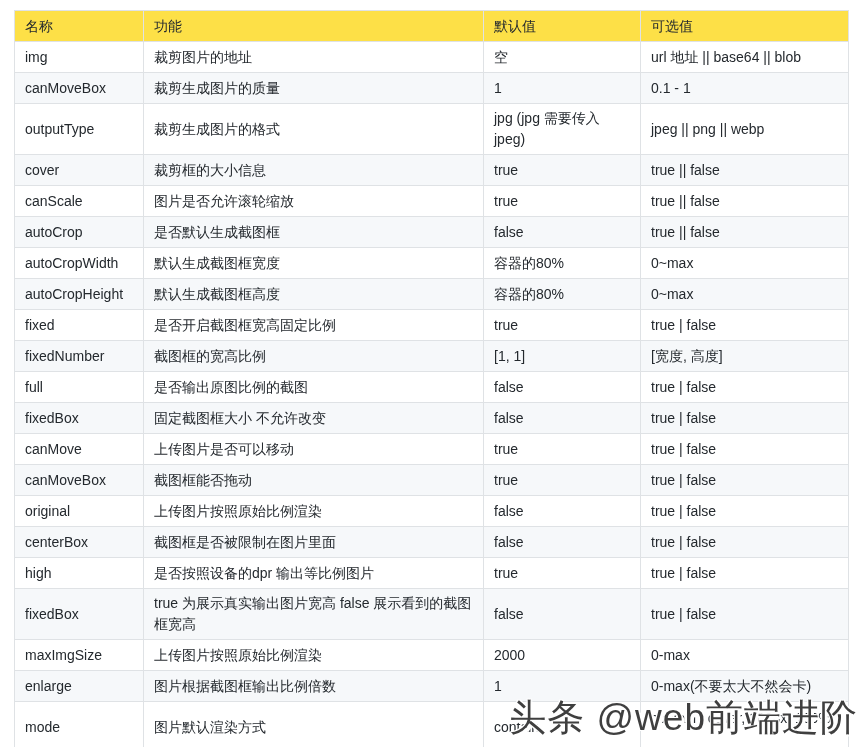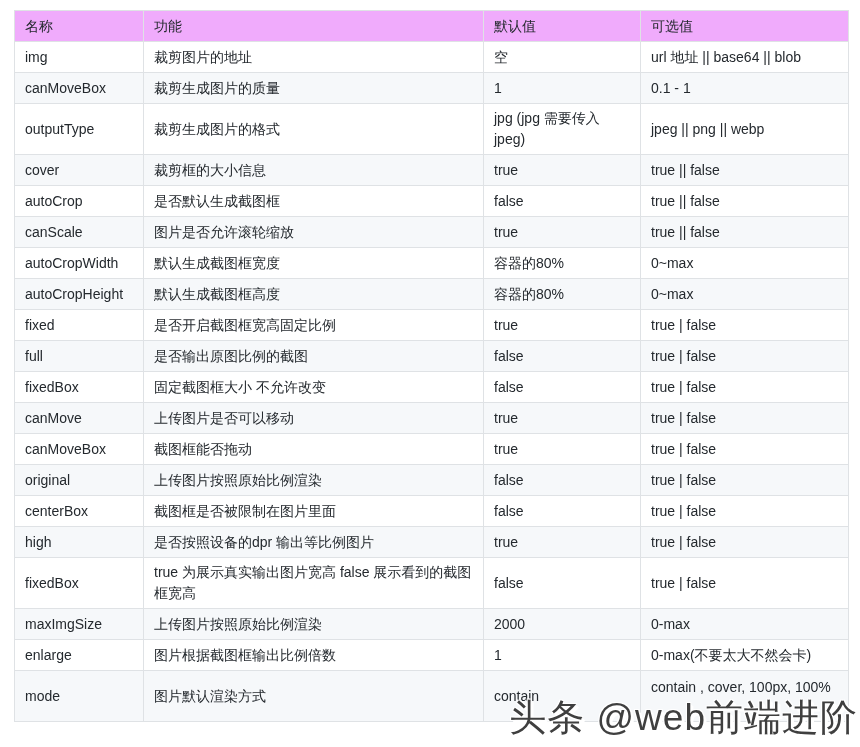--- a/index.html
+++ b/index.html
@@ -27,21 +27,21 @@
   .props th, .props td {
     border: 1px solid #dfe2e5;
     padding: 4px 10px;
     text-align: left;
     vertical-align: middle;
     font-weight: 400;
     line-height: 1.5;
     height: 31px;
     word-break: break-word;
   }
-  .props thead tr { background: #f0abfc; }
+  .props thead tr { background: #fde047; }
   .props tbody tr:nth-child(even) { background: #f6f8fa; }
   .props tbody tr:nth-child(odd) { background: #ffffff; }
   .props tbody tr:last-child td { height: 51px; }
   .props tbody tr:last-child td:last-child { vertical-align: top; padding-top: 6px; }
   .watermark {
     position: absolute;
     right: 2px; bottom: 4px;
     font-size: 37px;
     font-weight: 400;
     letter-spacing: 1px;
@@ -93,48 +93,54 @@
         <td>jpg (jpg 需要传入 jpeg)</td>
         <td>jpeg || png || webp</td>
       </tr>
       <tr>
         <td>cover</td>
         <td>裁剪框的大小信息</td>
         <td>true</td>
         <td>true || false</td>
       </tr>
       <tr>
+        <td>canScale</td>
+        <td>图片是否允许滚轮缩放</td>
+        <td>true</td>
+        <td>true || false</td>
+      </tr>
+      <tr>
         <td>autoCrop</td>
         <td>是否默认生成截图框</td>
         <td>false</td>
-        <td>true || false</td>
-      </tr>
-      <tr>
-        <td>canScale</td>
-        <td>图片是否允许滚轮缩放</td>
-        <td>true</td>
         <td>true || false</td>
       </tr>
       <tr>
         <td>autoCropWidth</td>
         <td>默认生成截图框宽度</td>
         <td>容器的80%</td>
         <td>0~max</td>
       </tr>
       <tr>
         <td>autoCropHeight</td>
         <td>默认生成截图框高度</td>
         <td>容器的80%</td>
         <td>0~max</td>
       </tr>
       <tr>
         <td>fixed</td>
         <td>是否开启截图框宽高固定比例</td>
         <td>true</td>
         <td>true | false</td>
+      </tr>
+      <tr>
+        <td>fixedNumber</td>
+        <td>截图框的宽高比例</td>
+        <td>[1, 1]</td>
+        <td>[宽度, 高度]</td>
       </tr>
       <tr>
         <td>full</td>
         <td>是否输出原图比例的截图</td>
         <td>false</td>
         <td>true | false</td>
       </tr>
       <tr>
         <td>fixedBox</td>
         <td>固定截图框大小 不允许改变</td>

